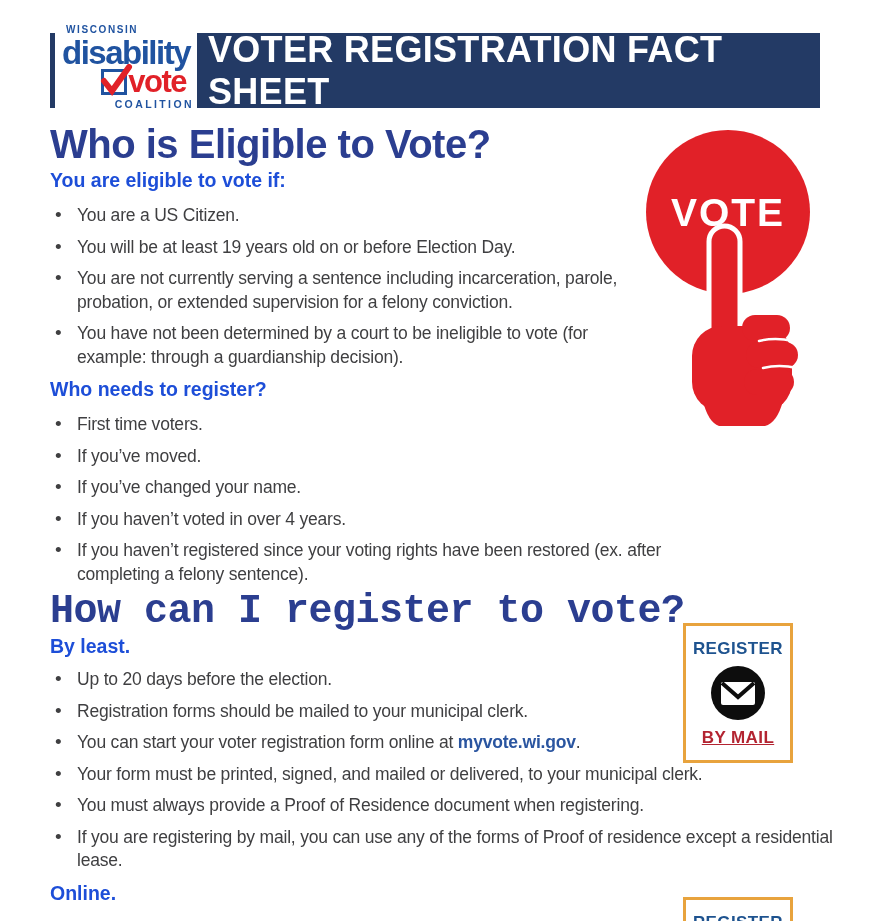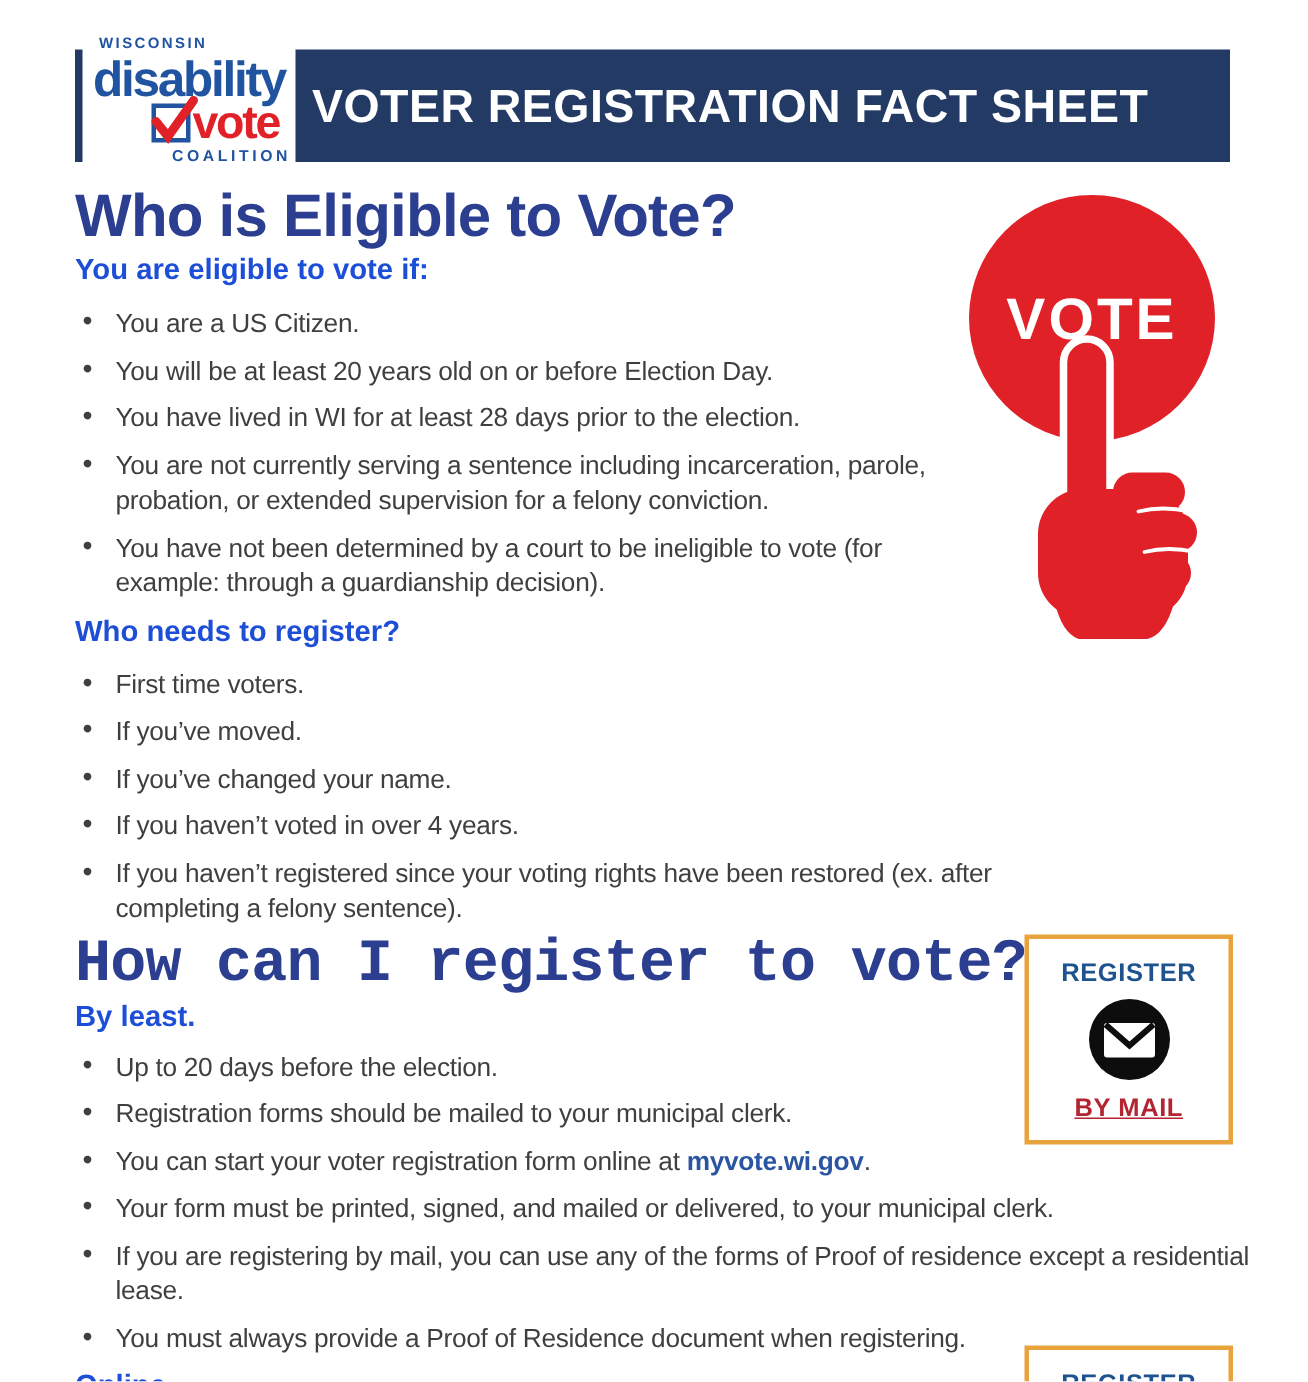--- a/index.html
+++ b/index.html
@@ -17,21 +17,21 @@
   .logo-vote-row { display:flex; align-items:center; justify-content:flex-end; margin-top:-3px; padding-right:10px; }
   .logo-checkbox { width:20px; height:20px; border:3.5px solid #2053a0; position:relative; margin-right:1px; }
   .logo-check { position:absolute; left:-5px; top:-8px; }
   .logo-vote { color:#e12128; font-size:31px; font-weight:bold; letter-spacing:-1.5px; }
   .logo-coalition { color:#2053a0; font-size:10.5px; font-weight:bold; letter-spacing:2.4px; text-align:right; margin-top:2px; padding-right:2px; }
 
   .title-bar {
     position:absolute; left:197px; top:33px; width:623px; height:75px;
     background:#233a65; display:flex; align-items:center; box-sizing:border-box; padding-left:11px;
   }
-  .title-bar .doc-title { color:#ffffff; font-size:31px; font-weight:bold; letter-spacing:0.3px; margin:0; }
+  .title-bar .doc-title { color:#ffffff; font-size:36px; font-weight:bold; letter-spacing:0.3px; margin:0; }
 
   
   .content { position:absolute; left:50px; top:126px; width:792px; }
   .sec-title { margin:0 0 6px 0; font-size:40px; line-height:36px; font-weight:bold; color:#2b3e90; letter-spacing:-0.5px; }
   .grp-heading { margin:0 0 12px 0; font-size:19.5px; line-height:24px; font-weight:bold; color:#1d4ed8; }
   ul.bullets { list-style:none; margin:0 0 8px 0; padding:0; }
   ul.bullets li {
     position:relative; padding-left:27px; margin:0 0 8px 0;
     font-size:17.5px; line-height:23.5px; color:#3f3f41; letter-spacing:-0.2px;
   }
@@ -42,21 +42,21 @@
   .sec-registration .sec-title { margin-top:2px; margin-bottom:4px;font-family:Liberation Mono, monospace; }
   .sec-registration .grp-heading { margin-bottom:10px; }
   .grp-heading.last { margin-top:6px; margin-bottom:0; }
   a.link { color:#2a55a0; font-weight:bold; text-decoration:none; cursor:pointer; }
 
   
   .vote-graphic { position:absolute; left:645px; top:129px; width:166px; height:297px; }
 
   
   .badge {
-    position:absolute; left:683px; width:139px; height:140px;
+    position:absolute; left:683px; width:110px; height:140px;
     border:3.5px solid #e8a33d; background:#ffffff; box-sizing:border-box; text-align:center;
   }
   .badge-by-mail { top:623px; }
   .badge-online { top:897px; }
   .badge-top { margin-top:13px; color:#1e538f; font-weight:bold; font-size:17px; letter-spacing:0.4px; }
   .badge-icon { margin:7px auto 4px auto; width:54px; height:54px; }
   .badge-bottom { color:#b32431; font-weight:bold; font-size:17px; letter-spacing:0.4px;text-decoration:underline; }
 </style>
 </head>
 <body>
@@ -82,44 +82,43 @@
   <div class="title-bar">
     <h1 class="doc-title">VOTER REGISTRATION FACT SHEET</h1>
   </div>
 
   <div class="content">
       <section class="sec-eligibility">
         <h2 class="sec-title">Who is Eligible to Vote?</h2>
         <h3 class="grp-heading">You are eligible to vote if:</h3>
         <ul class="bullets u-eligibility-0">
           <li>You are a US Citizen.</li>
-          <li>You will be at least 20 years old on or before Election Day.</li>
-          <li>You have lived in WI for at least 28 days prior to the election.</li>
+          <li>You will be at least 19 years old on or before Election Day.</li>
           <li>You are not currently serving a sentence including incarceration, parole, probation, or extended supervision for a felony conviction.</li>
           <li>You have not been determined by a court to be ineligible to vote (for example: through a guardianship decision).</li>
         </ul>
         <h3 class="grp-heading">Who needs to register?</h3>
         <ul class="bullets u-eligibility-1">
           <li>First time voters.</li>
           <li>If you’ve moved.</li>
           <li>If you’ve changed your name.</li>
           <li>If you haven’t voted in over 4 years.</li>
           <li>If you haven’t registered since your voting rights have been restored (ex. after completing a felony sentence).</li>
         </ul>
       </section>
       <section class="sec-registration">
         <h2 class="sec-title">How can I register to vote?</h2>
         <h3 class="grp-heading">By least.</h3>
         <ul class="bullets u-registration-0">
           <li>Up to 20 days before the election.</li>
           <li>Registration forms should be mailed to your municipal clerk.</li>
           <li>You can start your voter registration form online at <a class="link">myvote.wi.gov</a>.</li>
           <li>Your form must be printed, signed, and mailed or delivered, to your municipal clerk.</li>
+          <li>You must always provide a Proof of Residence document when registering.</li>
           <li>If you are registering by mail, you can use any of the forms of Proof of residence except a residential lease.</li>
-          <li>You must always provide a Proof of Residence document when registering.</li>
         </ul>
         <h3 class="grp-heading last">Online.</h3>
       </section>
     </div>
 
   <svg class="vote-graphic" viewBox="0 0 166 297">
     <circle cx="83" cy="83" r="82" fill="#e12128"></circle>
     <text x="83" y="97" text-anchor="middle" font-family="Liberation Sans, sans-serif" font-size="39" font-weight="bold" fill="#ffffff" letter-spacing="2">VOTE</text>
     <g>
       <rect x="64" y="97" width="31" height="125" rx="15.5" fill="#e12128" stroke="#ffffff" stroke-width="5"></rect>

